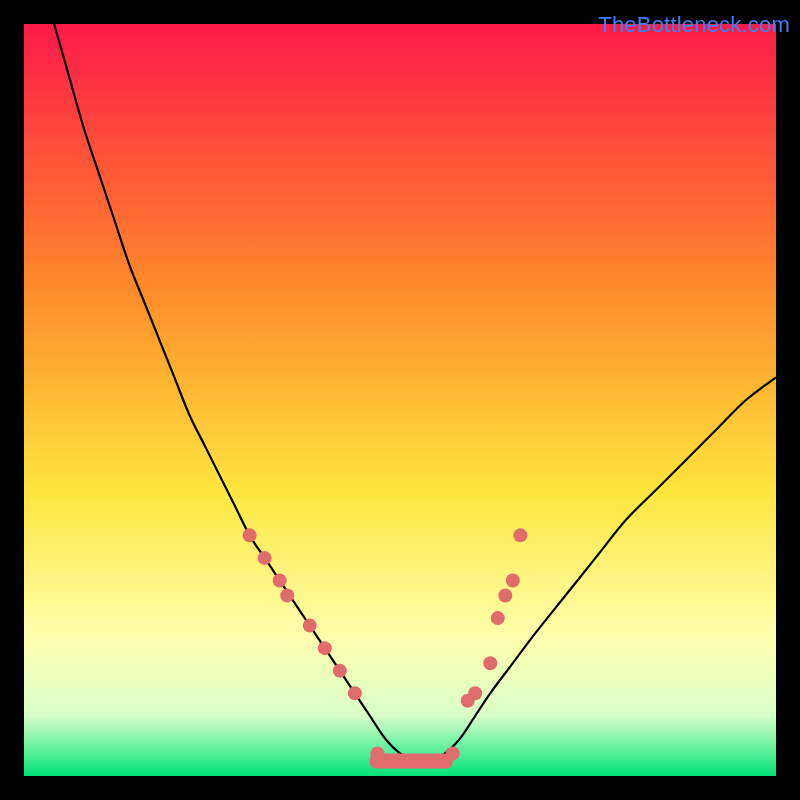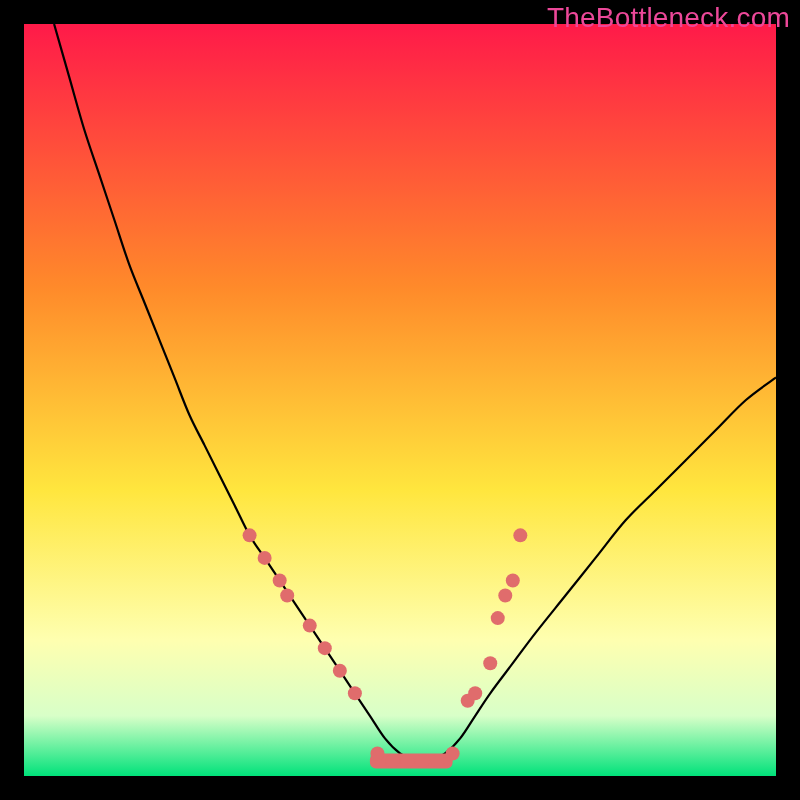--- a/index.html
+++ b/index.html
@@ -21,25 +21,25 @@
   }
   .plot-area {
     position: absolute;
     left: 0;
     top: 0;
     width: 752px;
     height: 752px;
   }
   .watermark {
     position: absolute;
-    top: 2px;
+    top: 12px;
     right: 10px;
-    font-size: 28px;
+    font-size: 22px;
     font-weight: 500;
-    color: #ec4899;
+    color: #3b82f6;
     letter-spacing: 0.2px;
     font-family: Arial, Helvetica, sans-serif;
   }
 </style>
 </head>
 <body>
 
 <div class="frame">
   <svg class="plot-area" viewBox="0 0 752 752" preserveAspectRatio="none">
     <defs>

